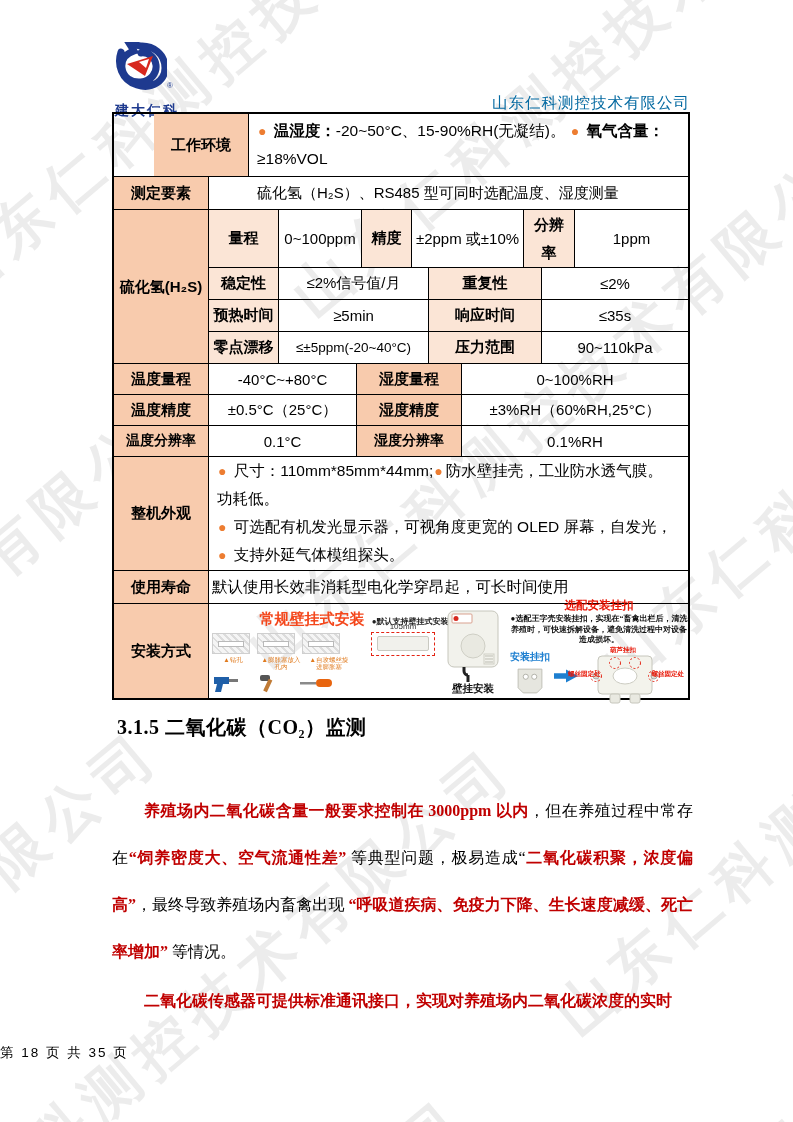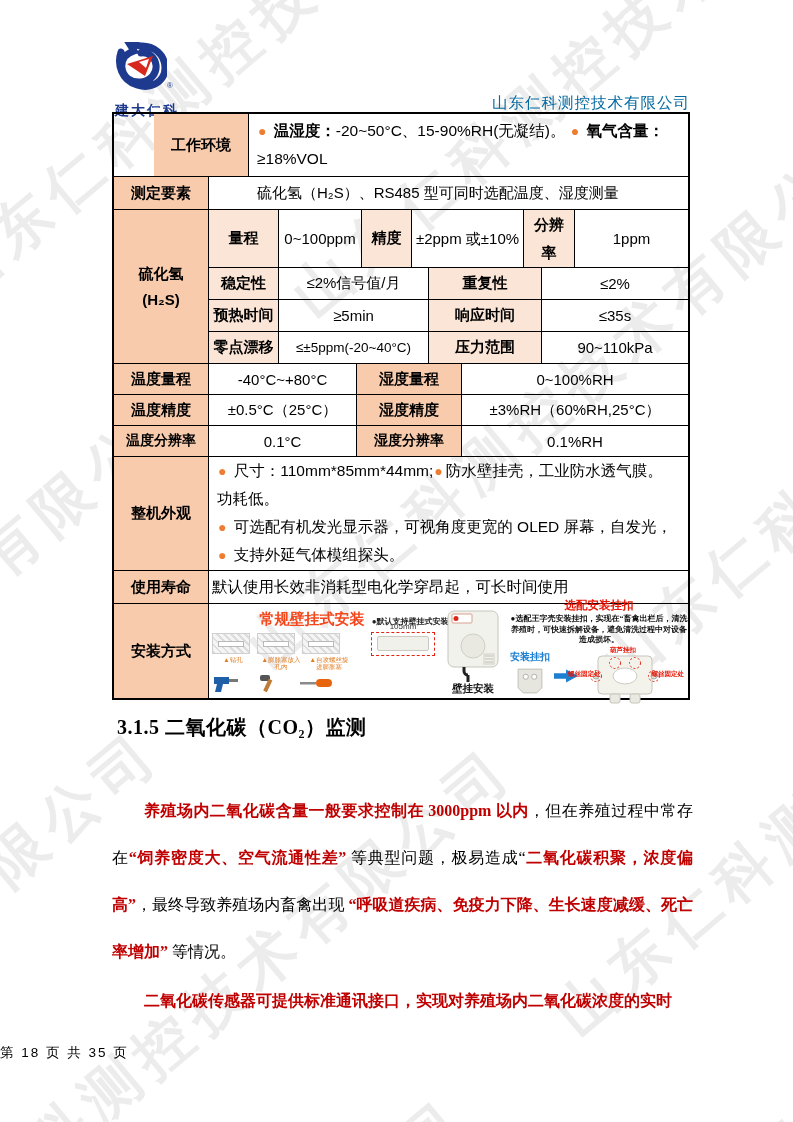--- a/index.html
+++ b/index.html
@@ -127,21 +127,21 @@
           <span class="blab">氧气含量：</span><span>≥18%VOL</span>
         </div>
       </div>
 
       <div class="trow" style="height:33px;gap:40px;">
         <div class="c lab">测定要素</div>
         <div class="c val cellgrow last" style="justify-content:flex-start;text-align:left;padding-left:8px;">硫化氢（H₂S）、RS485 型可同时选配温度、湿度测量</div>
       </div>
 
       <div class="trow">
-        <div class="c lab" style="flex-direction:column;line-height:26px;">
+        <div class="c lab" style="flex-direction:row;line-height:26px;">
           <span>硫化氢</span>
           <span>(H₂S)</span>
         </div>
         <div class="subgrid">
           <div class="srow" style="height:58px;">
             <div class="c sub" style="flex:0 0 70px;">量程</div>
             <div class="c val" style="flex:0 0 83px;">0~100ppm</div>
             <div class="c sub" style="flex:0 0 50px;">精度</div>
             <div class="c val lh28" style="flex:0 0 112px;">±2ppm 或±10%</div>
             <div class="c sub lh28" style="flex:0 0 51px;">分辨率</div>

